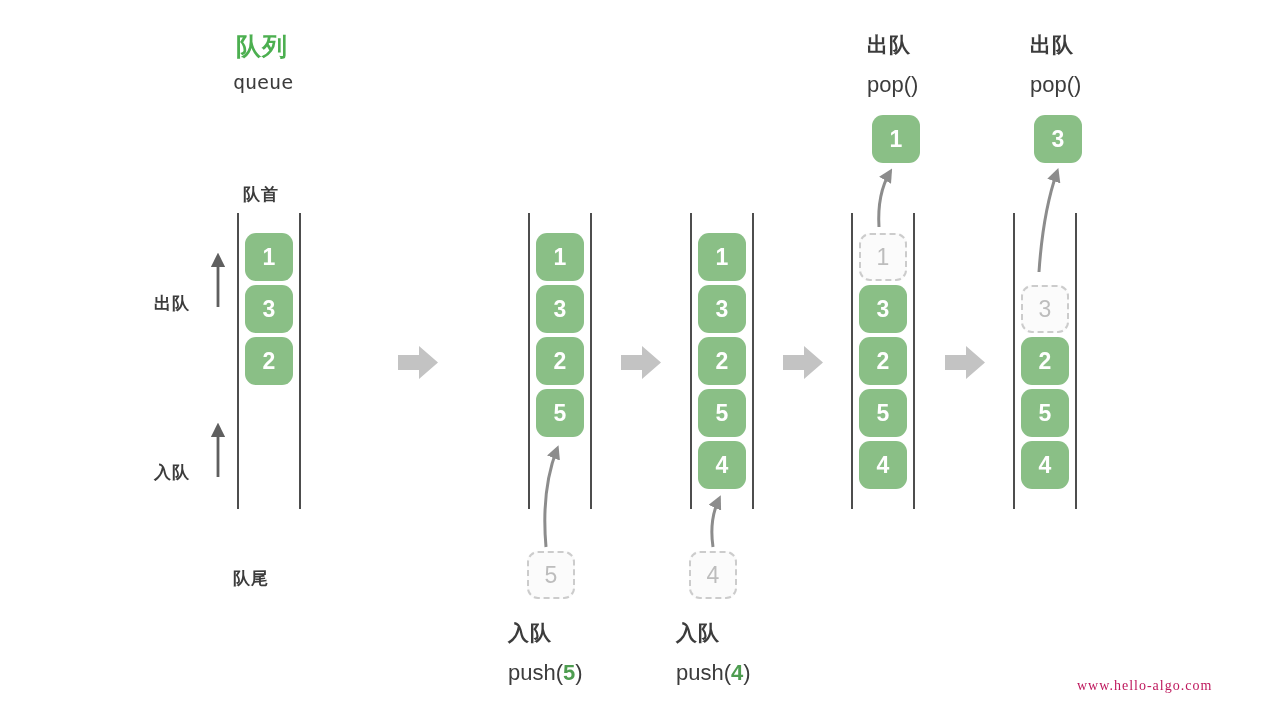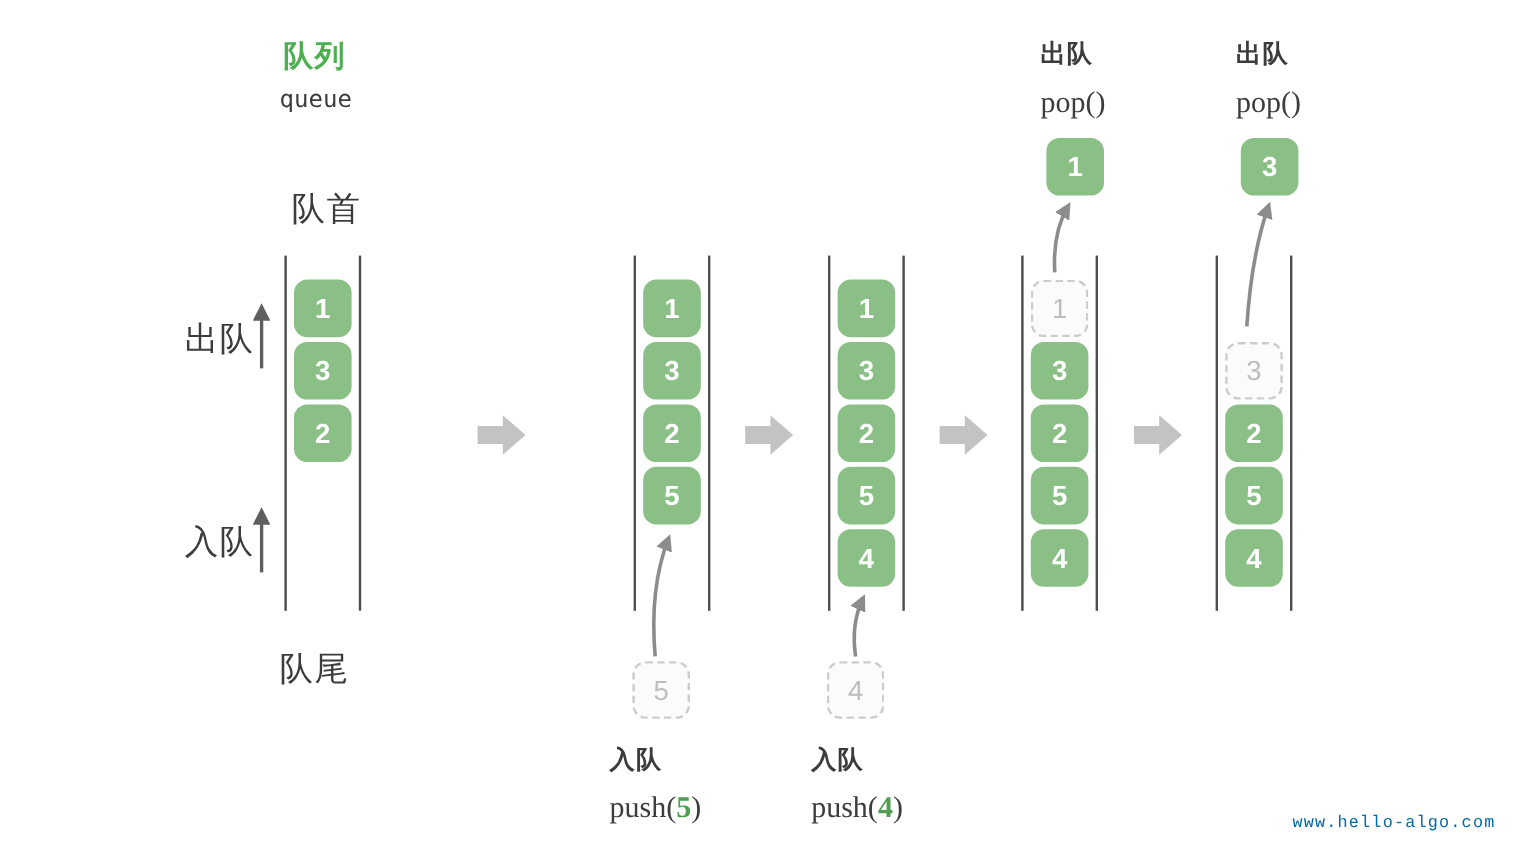--- a/index.html
+++ b/index.html
@@ -20,22 +20,23 @@
     font-size: 25px; font-weight: 700;
     color: #4caf50;
     letter-spacing: 1px;
   }
   .title-en {
     left: 233px; top: 70px;
     font-size: 20px; color: #3c3c3c;
     font-family: "DejaVu Sans Mono", monospace;
   }
   .cn-label {
-    font-size: 28px; font-weight: 400; color: #3c3c3c;
+    font-size: 17px; font-weight: 700; color: #3c3c3c;
     letter-spacing: 1px;
+    margin-top: 28px;
   }
   .front-label { left: 243px; top: 155px; }
   .rear-label  { left: 233px; top: 539px; }
   .deq-side-label { left: 154px; top: 264px; }
   .enq-side-label { left: 154px; top: 433px; }
 
   .rail {
     position: absolute;
     width: 1.5px;
     background: #4d4d4d;
@@ -58,31 +59,31 @@
     font-weight: 400;
   }
 
   .op { position: absolute; }
   .op-cn {
     font-size: 21px; font-weight: 700; color: #3c3c3c;
     letter-spacing: 1px;
   }
   .op-code {
     margin-top: 13px;
-    font-family: Liberation Serif, serif;
-    font-size: 25px; color: #3c3c3c;
+    font-family: Liberation Sans, sans-serif;
+    font-size: 22px; color: #3c3c3c;
     white-space: nowrap;
   }
   .op-code .green-arg { color: #4e9d50; font-weight: 700; }
 
   .watermark {
     left: 1077px; top: 678px;
-    font-family: Liberation Mono, monospace;
+    font-family: Liberation Serif, serif;
     font-size: 14px;
-    color: #0369a1;
+    color: #be185d;
     letter-spacing: 1px;
   }
   svg.overlay {
     position: absolute; left: 0; top: 0;
     pointer-events: none;
   }
 </style>
 </head>
 <body>
 

